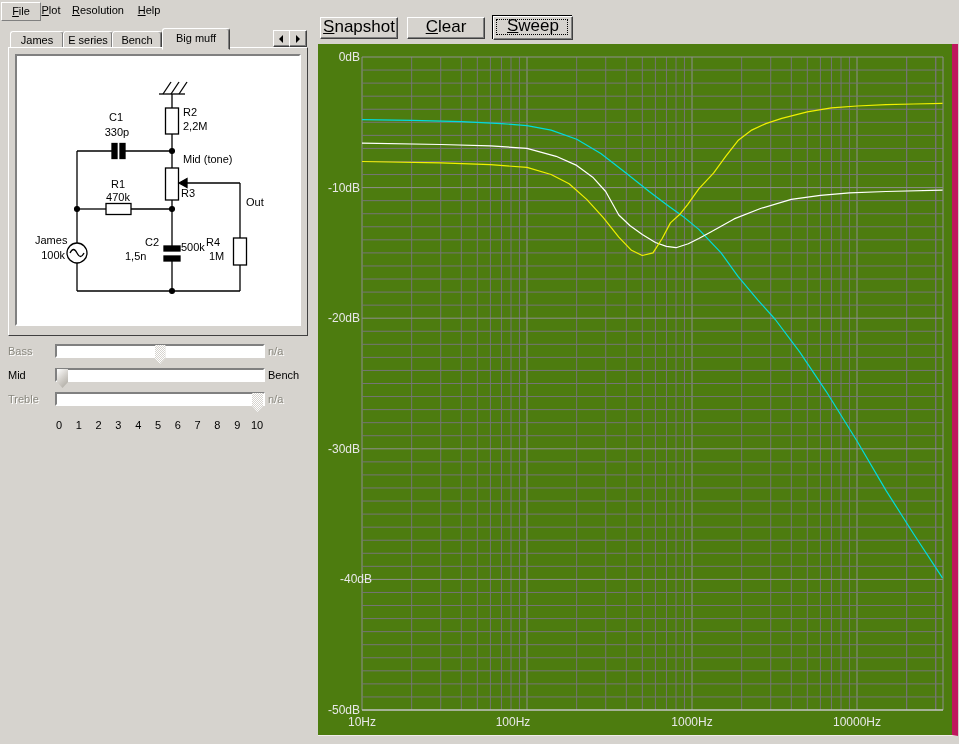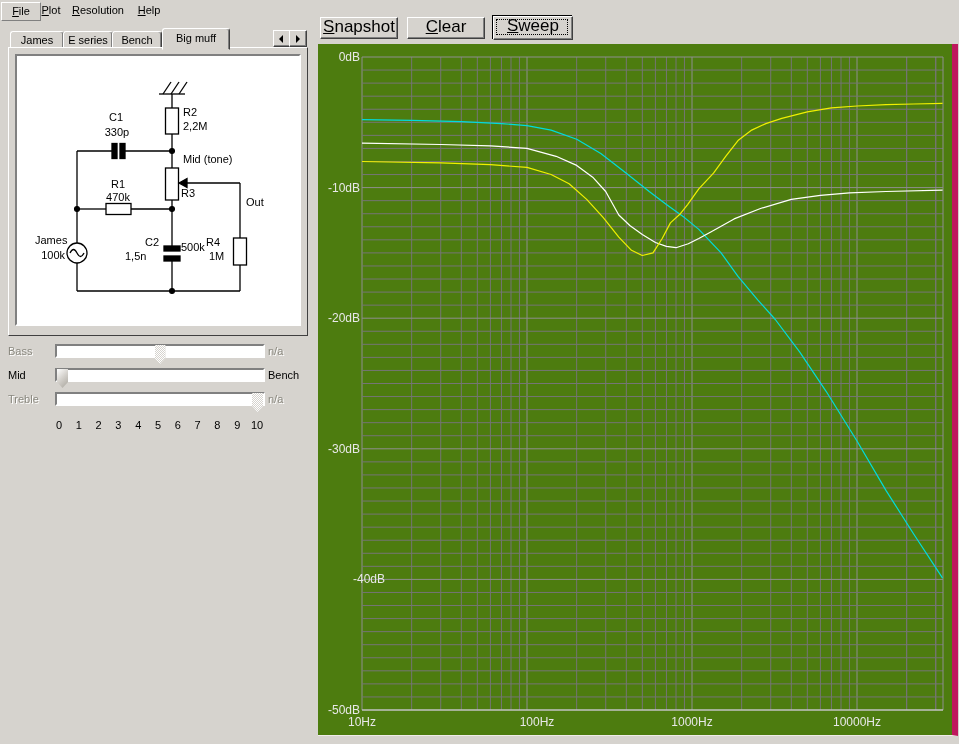--- a/index.html
+++ b/index.html
@@ -289,22 +289,22 @@
         <line x1="44" y1="666" x2="625" y2="666" stroke="#dcdcdc" stroke-width="1"></line>
         <path d="M44.0,75.7 L93.7,76.3 L143.3,77.6 L183.4,79.6 L209.0,81.6 L233.1,86.1 L258.7,95.3 L282.8,109.6 L308.3,129.2 L331.2,147.5 L348.4,160.6 L366.5,173.6 L380.8,185.4 L403.1,208.9 L420.0,232.4 L439.7,255.9 L457.3,275.5 L481.8,308.2 L508.1,347.3 L539.0,397.0 L568.1,446.6 L595.5,489.7 L624.6,534.1" fill="none" stroke="#00dcdc" stroke-width="1.2" stroke-linejoin="round"></path>
         <path d="M44.0,99.2 L122.7,100.5 L172.4,101.8 L209.0,104.4 L238.1,112.3 L258.7,121.4 L274.7,133.2 L287.7,147.5 L300.8,171.0 L311.8,181.5 L324.3,190.6 L337.4,198.5 L348.4,202.4 L358.0,203.7 L370.3,199.8 L380.8,194.5 L392.8,188.0 L416.1,174.9 L442.5,164.5 L473.3,155.4 L502.4,151.4 L531.5,148.8 L568.1,147.5 L624.6,146.2" fill="none" stroke="#ffffff" stroke-width="1.2" stroke-linejoin="round"></path>
         <path d="M44.0,117.5 L122.7,118.8 L172.4,120.7 L209.0,123.4 L233.1,130.5 L251.1,139.7 L268.7,155.4 L285.3,173.6 L300.8,193.2 L313.5,206.3 L324.3,211.5 L335.0,208.9 L344.2,194.5 L352.4,178.9 L362.4,169.7 L369.6,160.6 L380.8,144.9 L395.5,129.2 L407.7,112.3 L420.0,96.6 L433.7,86.1 L447.8,79.6 L463.8,74.4 L489.3,67.9 L513.4,63.9 L539.0,62.0 L568.1,60.7 L595.5,60.0 L624.6,59.4" fill="none" stroke="#f0f000" stroke-width="1.2" stroke-linejoin="round"></path>
       </svg>
     <div id="plot-labels">
         <div class="plot-label ylab" style="left: 0px; top: 13px;">0dB</div>
         <div class="plot-label ylab" style="left: 0px; top: 143.6px;">-10dB</div>
         <div class="plot-label ylab" style="left: 0px; top: 274.2px;">-20dB</div>
         <div class="plot-label ylab" style="left: 0px; top: 404.8px;">-30dB</div>
-        <div class="plot-label ylab" style="left: 0px; top: 535.4px; padding-left: 25px;">-40dB</div>
+        <div class="plot-label ylab" style="left: 12px; top: 535.4px;">-40dB</div>
         <div class="plot-label ylab" style="left: 0px; top: 666px;">-50dB</div>
         <div class="plot-label xlab" style="left: 44px;">10Hz</div>
-        <div class="plot-label xlab" style="left: 219px;">100Hz</div>
+        <div class="plot-label xlab" style="left: 195px;">100Hz</div>
         <div class="plot-label xlab" style="left: 374px;">1000Hz</div>
         <div class="plot-label xlab" style="left: 539px;">10000Hz</div>
       </div>
   </div>
 
 </div>
 
 </body></html>

